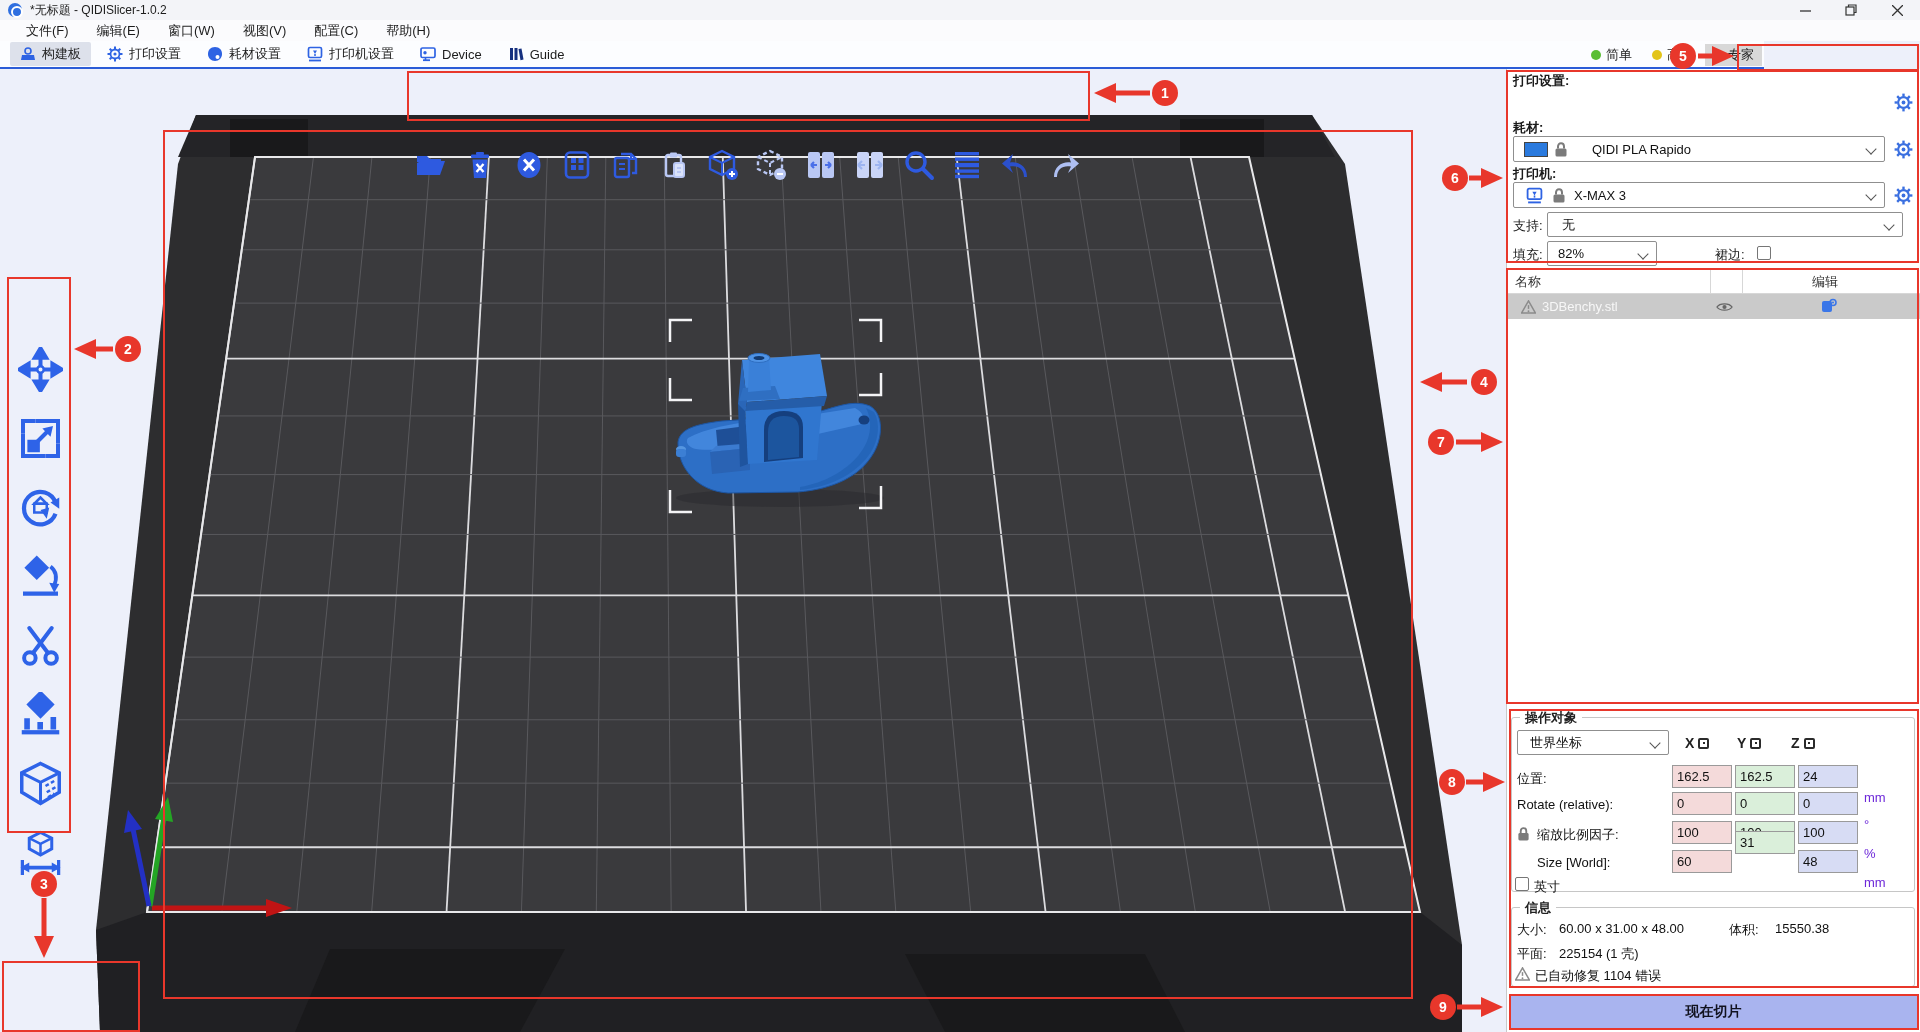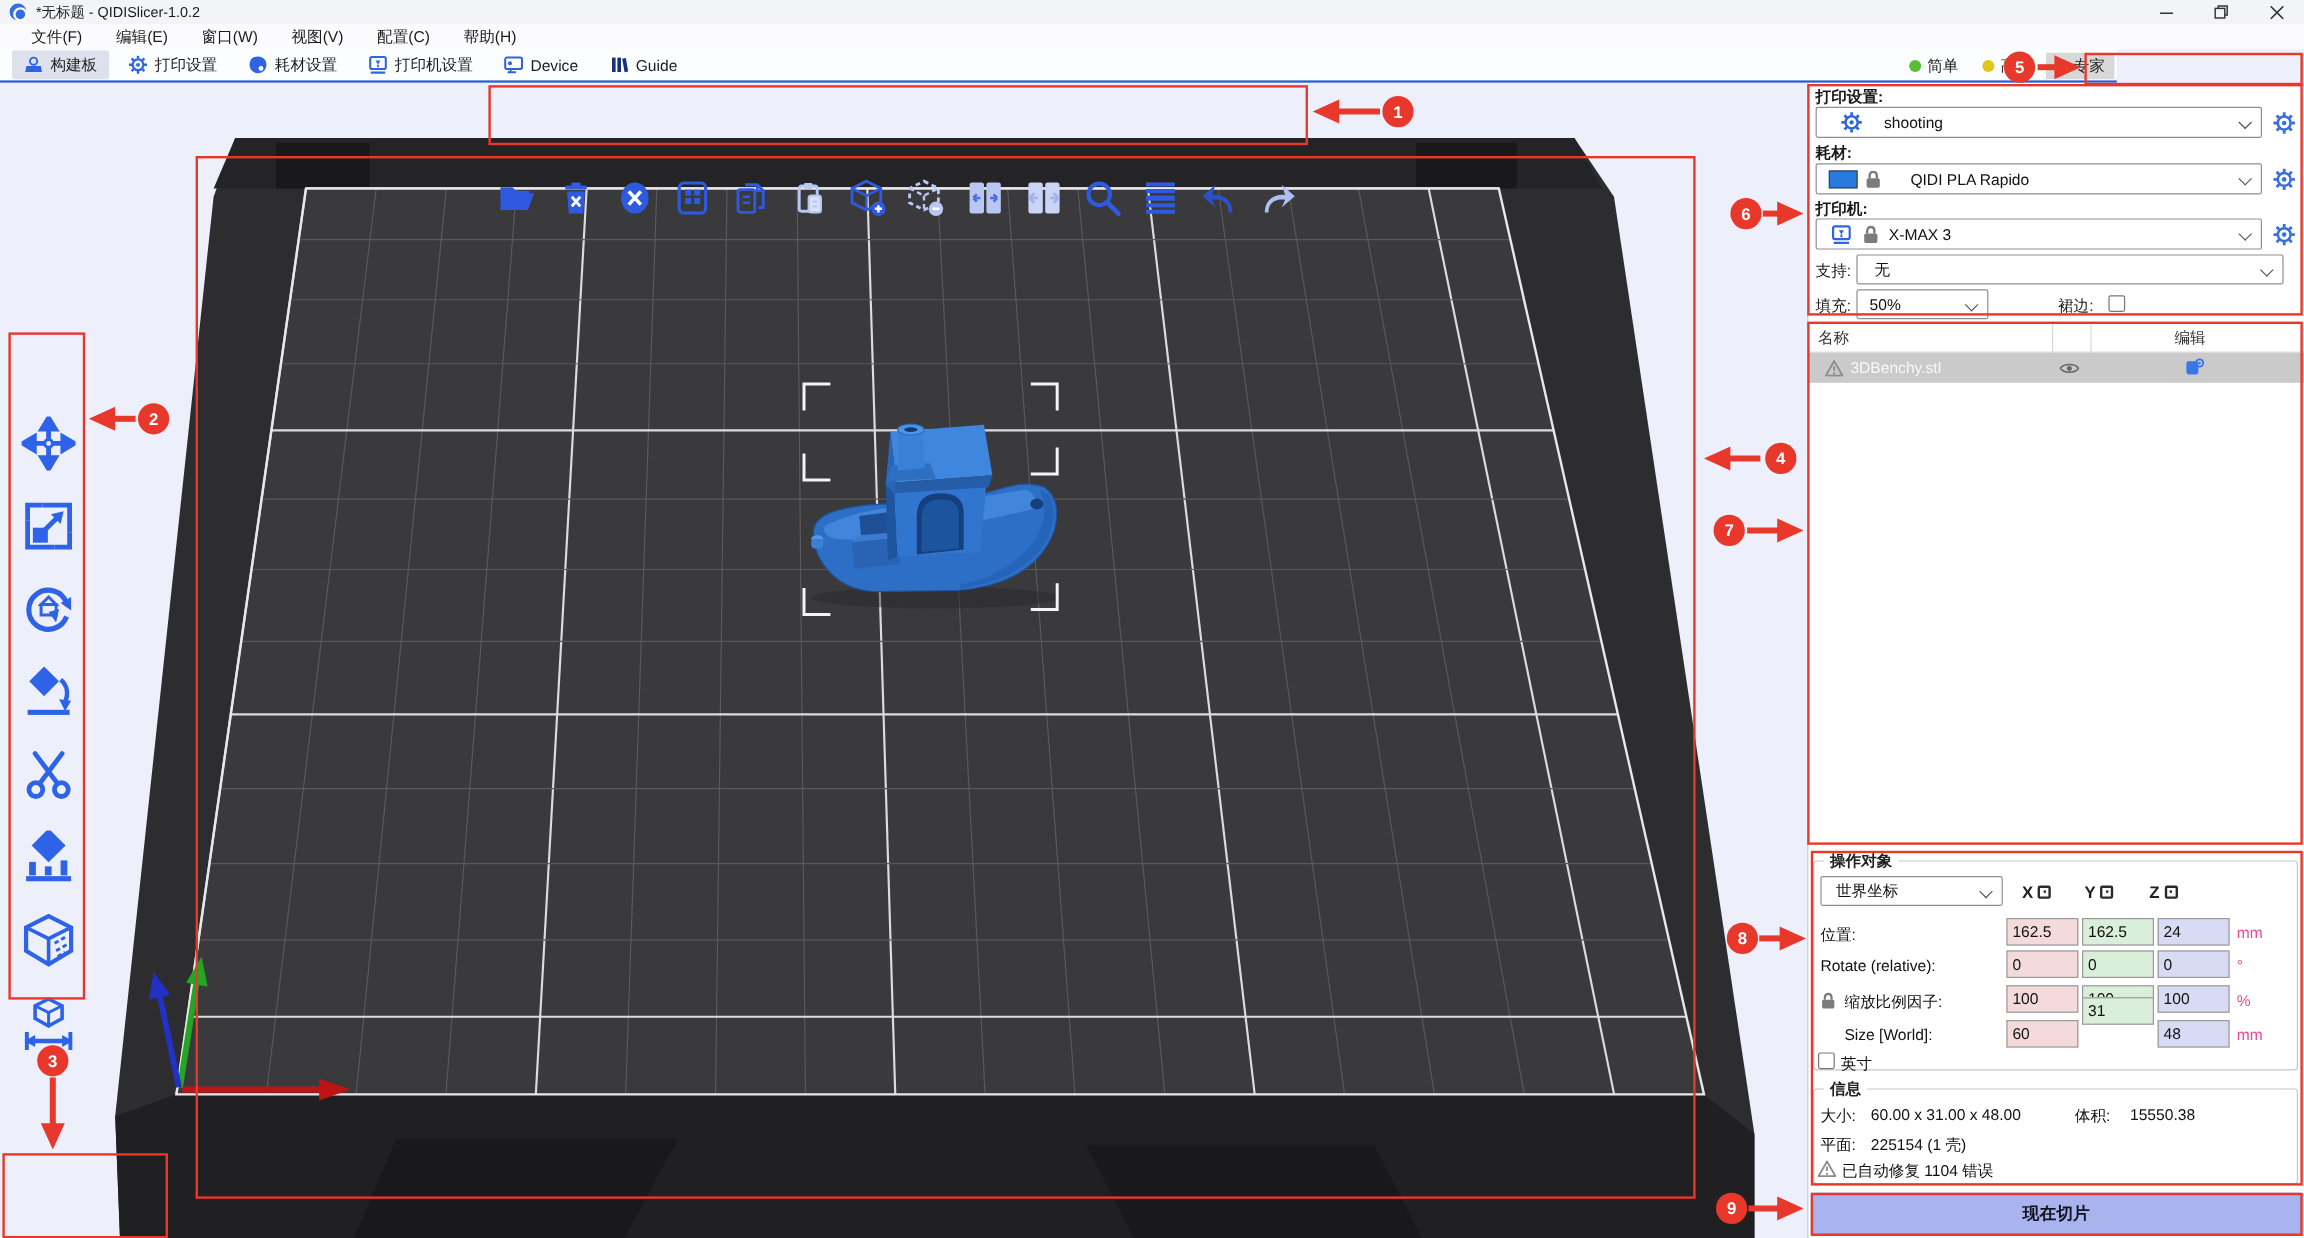--- a/index.html
+++ b/index.html
@@ -47,21 +47,21 @@
   .vline { position:absolute; top:0; width:1px; height:25px; background:#d7d7d7; }
 
   .fieldset { position:absolute; border:1px solid #c6c6c6; border-radius:3px; }
   .legend { position:absolute; top:-9px; left:8px; background:#fff; padding:0 5px; font-weight:700; font-size:13px; }
   .vfield { position:absolute; width:60px; height:23px; border:1px solid #9a9a9a; font-size:13px; padding:2px 4px; color:#111; }
   .vf-x { background:#f4dada; } .vf-y { background:#daefda; } .vf-z { background:#d7dcf4; }
   .axhead { position:absolute; font-weight:700; font-size:14px; display:flex; gap:4px; align-items:center; }
   .axicon { width:11px; height:11px; border:2px solid #2b2b2b; border-radius:2px; position:relative; }
   .axicon::after { content:""; position:absolute; left:2.5px; top:2.5px; width:2px; height:2px; background:#2b2b2b; }
   .rowlab { position:absolute; font-size:13px; color:#111; }
-  .unit { position:absolute; font-size:13px; color:#ec4899; }
+  .unit { position:absolute; font-size:13px; color:#6d28d9;margin-top:20px; }
   .infoline { position:absolute; font-size:13px; color:#111; }
   .slice-btn { position:absolute; left:2px; top:925px; width:409px; height:35px; background:#a9b4ef; border:1px solid #8392e2; display:flex; align-items:center; justify-content:center; font-weight:700; font-size:14px; color:#11121f; }
 
   
   #ann { position:absolute; left:0; top:0; width:1920px; height:1032px; pointer-events:none; }
   .annbox { position:absolute; border:2px solid #e8372b; pointer-events:none; }
   .anncircle { position:absolute; width:26px; height:26px; border-radius:50%; background:#e8372b; color:#fff; font-weight:700; font-size:14px; display:flex; align-items:center; justify-content:center; pointer-events:none; }
 </style>
 </head>
 <body>
@@ -459,38 +459,20 @@
             <line x1="3.5" y1="24" x2="3.5" y2="36" stroke="#2e63e8" stroke-width="2.6"></line>
             <line x1="32.5" y1="24" x2="32.5" y2="36" stroke="#2e63e8" stroke-width="2.6"></line>
           </svg>
         </div>
     </div>
 
   </div>
 
   <div id="rightpanel">
     <span class="plabel" style="left:6px; top:3px;">打印设置:</span>
-    <div class="combo" style="left:6px; top:20px; width:372px;">
-      <svg width="18" height="18" viewBox="0 0 16 16" style="margin-left:20px">
-          <circle cx="8" cy="8" r="4.5" fill="none" stroke="#2e63e3" stroke-width="1.8"></circle>
-          <circle cx="8" cy="8" r="1.6" fill="#2e63e3"></circle>
-          <g stroke="#2e63e3" stroke-width="2">
-            <line x1="8" y1="0.5" x2="8" y2="3"></line>
-            <line x1="8" y1="13" x2="8" y2="15.5"></line>
-            <line x1="0.5" y1="8" x2="3" y2="8"></line>
-            <line x1="13" y1="8" x2="15.5" y2="8"></line>
-            <line x1="2.7" y1="2.7" x2="4.5" y2="4.5"></line>
-            <line x1="11.5" y1="11.5" x2="13.3" y2="13.3"></line>
-            <line x1="13.3" y1="2.7" x2="11.5" y2="4.5"></line>
-            <line x1="4.5" y1="11.5" x2="2.7" y2="13.3"></line>
-          </g>
-        </svg>
-      <span class="ctext" style="margin-left:18px">shooting</span>
-      <span class="chev"></span>
-    </div>
     <div class="gearbtn" style="left:384px; top:20px;">
         <svg width="19" height="19" viewBox="0 0 16 16">
           <circle cx="8" cy="8" r="4.5" fill="none" stroke="#3a6fe0" stroke-width="1.8"></circle>
           <circle cx="8" cy="8" r="1.6" fill="#3a6fe0"></circle>
           <g stroke="#3a6fe0" stroke-width="2">
             <line x1="8" y1="0.5" x2="8" y2="3"></line>
             <line x1="8" y1="13" x2="8" y2="15.5"></line>
             <line x1="0.5" y1="8" x2="3" y2="8"></line>
             <line x1="13" y1="8" x2="15.5" y2="8"></line>
             <line x1="2.7" y1="2.7" x2="4.5" y2="4.5"></line>
@@ -560,21 +542,21 @@
         </svg>
       </div>
 
     <span class="plabel" style="left:6px; top:148px; font-weight:400;">支持:</span>
     <div class="combo" style="left:40px; top:143px; width:356px; height:25px;">
       <span class="ctext" style="margin-left:14px">无</span>
       <span class="chev"></span>
     </div>
     <span class="plabel" style="left:6px; top:177px; font-weight:400;">填充:</span>
     <div class="combo" style="left:40px; top:172px; width:110px; height:25px;">
-      <span class="ctext" style="margin-left:10px">50%</span>
+      <span class="ctext" style="margin-left:10px">82%</span>
       <span class="chev"></span>
     </div>
     <span class="plabel" style="left:208px; top:177px; font-weight:400;">裙边:</span>
     <span class="cb" style="position:absolute; left:250px; top:177px;"></span>
 
     <div class="list-head">
       <span style="position:absolute; left:8px; top:4px; color:#333;">名称</span>
       <span class="vline" style="left:203px;"></span>
       <span class="vline" style="left:235px;"></span>
       <span style="position:absolute; left:305px; top:4px; color:#333;">编辑</span>

